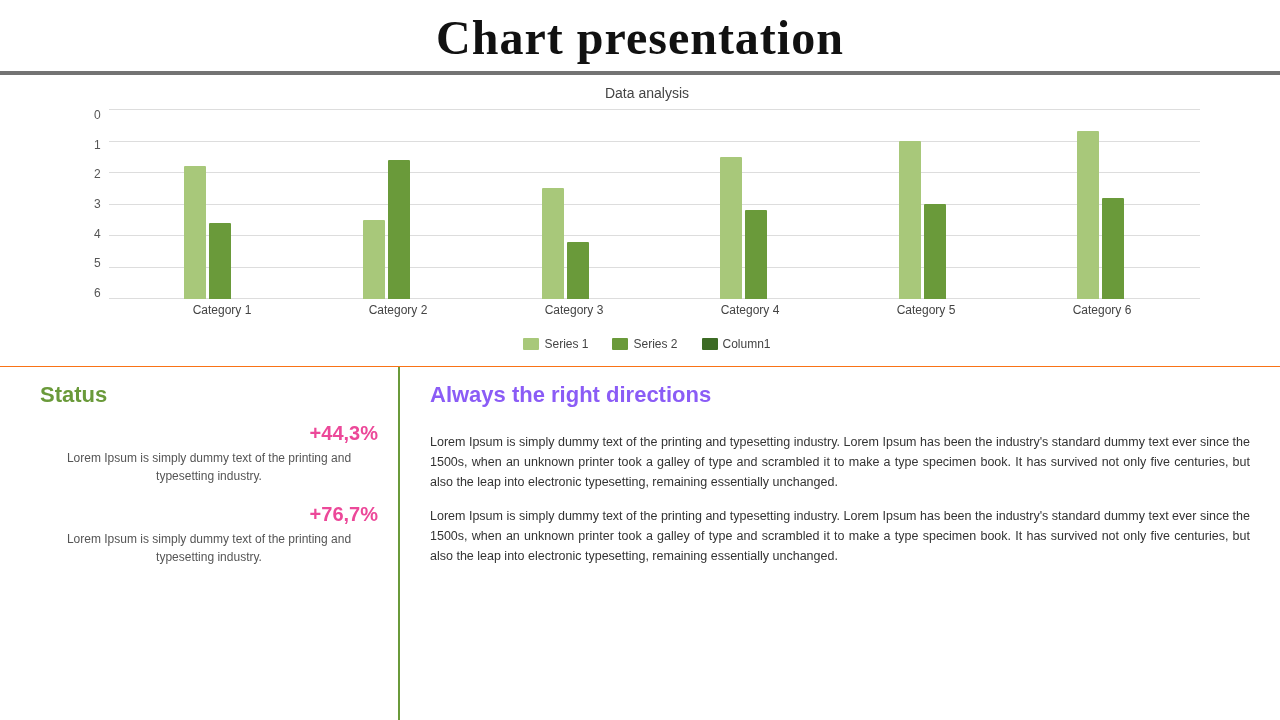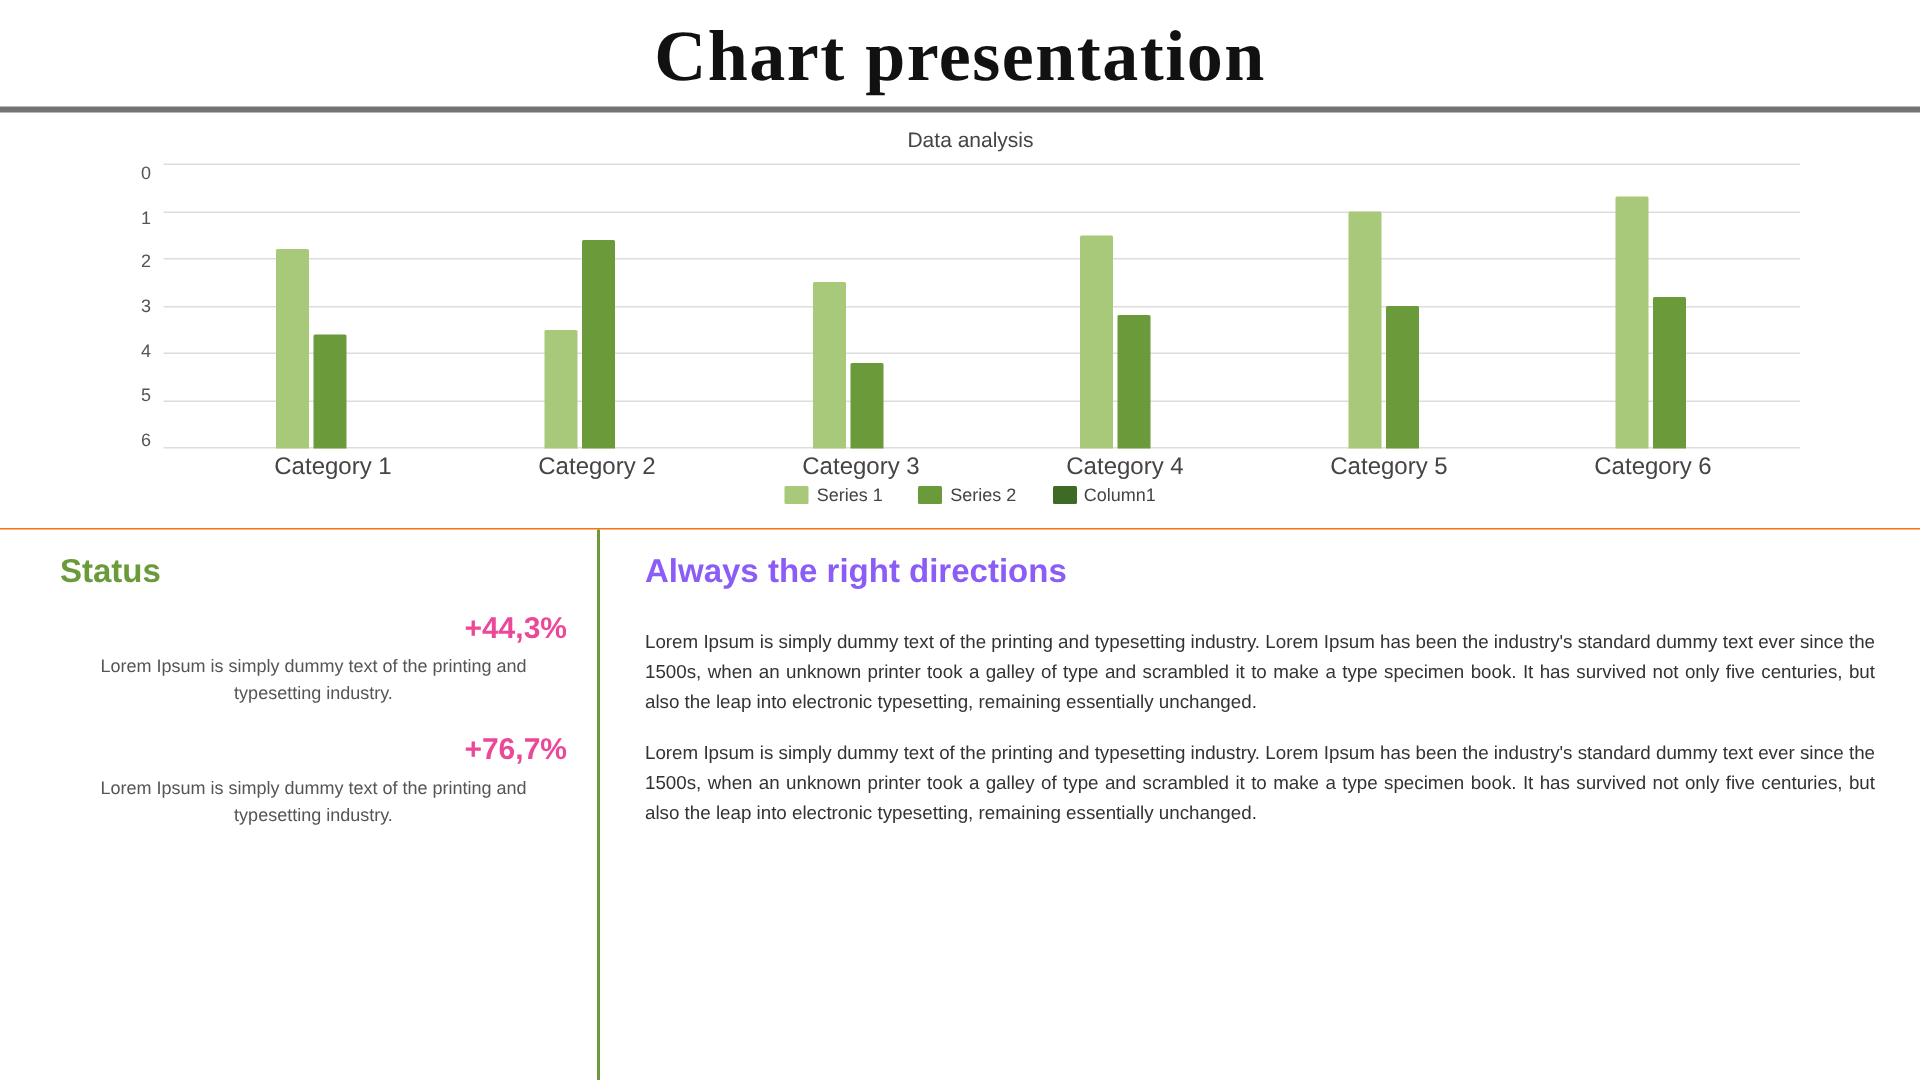--- a/index.html
+++ b/index.html
@@ -106,31 +106,31 @@
     .bar.s2 { background: #6a9a3a; }
 
     .x-axis {
       display: flex;
       justify-content: space-around;
       padding: 4px 10px 0 10px;
       margin-left: 30px;
     }
 
     .x-label {
-      font-size: 16px;
+      font-size: 12px;
       color: #444;
       text-align: center;
       width: 80px;
     }
 
     .legend {
       display: flex;
       justify-content: center;
       gap: 24px;
-      margin-top: 2px;
+      margin-top: 20px;
       font-size: 12px;
       color: #444;
     }
 
     .legend-item {
       display: flex;
       align-items: center;
       gap: 5px;
     }
 

